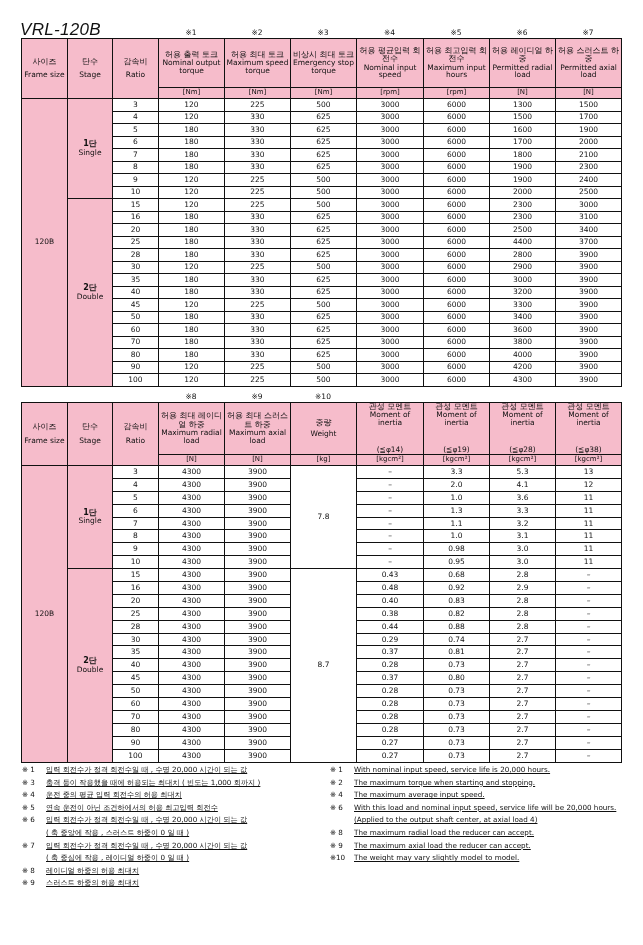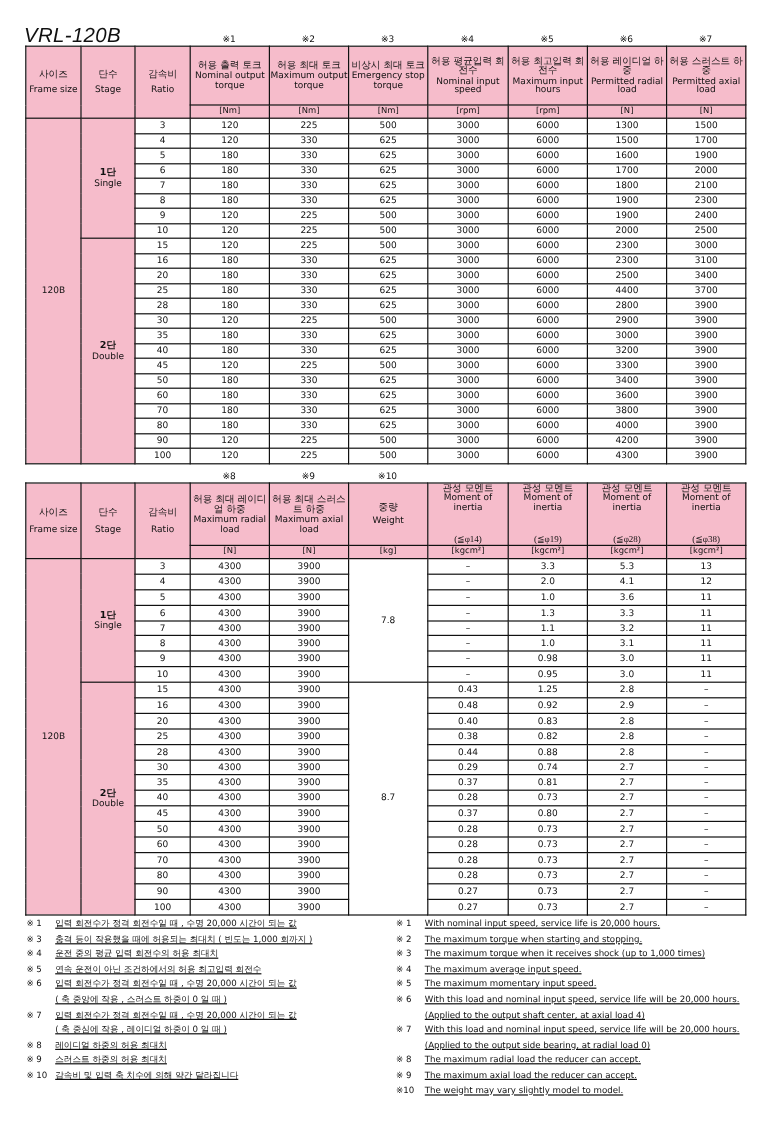--- a/index.html
+++ b/index.html
@@ -24,21 +24,21 @@
     font-size: 7.5px;
   }
   table.spec td, table.spec th {
     border: 1px solid #111; text-align: center; vertical-align: middle;
     font-weight: normal; padding: 0; line-height: 1.05;
   }
   table.spec th { background: #f6bccb; }
   table.spec td.pink { background: #f6bccb; }
   table.spec .hdr-ko { font-size: 8px; display: block; text-align: center; }
   table.spec .hdr-en { font-size: 7.5px; display: block; }
-  table.spec .hdr-sub { font-size: 7.5px; display: block; margin-top: 19px; font-family: Liberation Serif, serif; }
+  table.spec .hdr-sub { font-size: 7.5px; display: block; margin-top: 19px; }
   table.spec tr.units th { height: 11px; font-size: 7px; }
   table.spec tr.data td { height: 12.5px; font-size: 7.5px; }
   table.spec2 tr.data td { height: 12.9px; }
   table.spec tr.head th { height: 49px; }
   table.spec2 tr.head th { height: 47px; }
   .big { font-size: 8px; font-weight: bold; }
   .footnotes {
     position: absolute; top: 764px; font-size: 7.2px; line-height: 12.6px; text-decoration: underline;
   }
   .fn-ko { left: 22px; width: 300px; }
@@ -91,21 +91,21 @@
         <th rowspan="2">
           <span class="hdr-ko" style="margin-bottom:5px">감속비</span>
           <span class="hdr-en" style="margin-top:3px">Ratio</span>
         </th>
         <th>
           <span class="hdr-ko" style="">허용 출력 토크</span>
           <span class="hdr-en" style="">Nominal output torque</span>
         </th>
         <th>
           <span class="hdr-ko" style="">허용 최대 토크</span>
-          <span class="hdr-en" style="">Maximum output torque</span>
+          <span class="hdr-en" style="">Maximum speed torque</span>
         </th>
         <th>
           <span class="hdr-ko" style="">비상시 최대 토크</span>
           <span class="hdr-en" style="">Emergency stop torque</span>
         </th>
         <th>
           <span class="hdr-ko" style="">허용 평균입력 회전수</span>
           <span class="hdr-en" style="">Nominal input speed</span>
         </th>
         <th>
@@ -539,21 +539,21 @@
       <tr class="data">
         <td class="pink" rowspan="15">
           <div class="big">2단</div>
           <div>Double</div>
         </td>
         <td>15</td>
         <td>4300</td>
         <td>3900</td>
         <td rowspan="15">8.7</td>
         <td>0.43</td>
-        <td>1.25</td>
+        <td>0.68</td>
         <td>2.8</td>
         <td>–</td>
       </tr>
       <tr class="data">
         <td>16</td>
         <td>4300</td>
         <td>3900</td>
         <td>0.48</td>
         <td>0.92</td>
         <td>2.9</td>
@@ -683,28 +683,23 @@
     <div class="fn-line"><span class="mark">※ 1</span><span>입력 회전수가 정격 회전수일 때 , 수명 20,000 시간이 되는 값</span></div>
     <div class="fn-line"><span class="mark">※ 3</span><span>충격 등이 작용했을 때에 허용되는 최대치 ( 빈도는 1,000 회까지 )</span></div>
     <div class="fn-line"><span class="mark">※ 4</span><span>운전 중의 평균 입력 회전수의 허용 최대치</span></div>
     <div class="fn-line"><span class="mark">※ 5</span><span>연속 운전이 아닌 조건하에서의 허용 최고입력 회전수</span></div>
     <div class="fn-line"><span class="mark">※ 6</span><span>입력 회전수가 정격 회전수일 때 , 수명 20,000 시간이 되는 값</span></div>
     <div class="fn-line cont">( 축 중앙에 작용 , 스러스트 하중이 0 일 때 )</div>
     <div class="fn-line"><span class="mark">※ 7</span><span>입력 회전수가 정격 회전수일 때 , 수명 20,000 시간이 되는 값</span></div>
     <div class="fn-line cont">( 축 중심에 작용 , 레이디얼 하중이 0 일 때 )</div>
     <div class="fn-line"><span class="mark">※ 8</span><span>레이디얼 하중의 허용 최대치</span></div>
     <div class="fn-line"><span class="mark">※ 9</span><span>스러스트 하중의 허용 최대치</span></div>
-    <div class="fn-line"><span class="mark">※ 10</span><span>감속비 및 입력 축 치수에 의해 약간 달라집니다</span></div>
   </div>
 <div class="footnotes fn-en" id="fnen">
     <div class="fn-line"><span class="mark">※ 1</span><span>With nominal input speed, service life is 20,000 hours.</span></div>
     <div class="fn-line"><span class="mark">※ 2</span><span>The maximum torque when starting and stopping.</span></div>
-    <div class="fn-line"><span class="mark">※ 3</span><span>The maximum torque when it receives shock (up to 1,000 times)</span></div>
     <div class="fn-line"><span class="mark">※ 4</span><span>The maximum average input speed.</span></div>
-    <div class="fn-line"><span class="mark">※ 5</span><span>The maximum momentary input speed.</span></div>
     <div class="fn-line"><span class="mark">※ 6</span><span>With this load and nominal input speed, service life will be 20,000 hours.</span></div>
     <div class="fn-line cont">(Applied to the output shaft center, at axial load 4)</div>
-    <div class="fn-line"><span class="mark">※ 7</span><span>With this load and nominal input speed, service life will be 20,000 hours.</span></div>
-    <div class="fn-line cont">(Applied to the output side bearing, at radial load 0)</div>
     <div class="fn-line"><span class="mark">※ 8</span><span>The maximum radial load the reducer can accept.</span></div>
     <div class="fn-line"><span class="mark">※ 9</span><span>The maximum axial load the reducer can accept.</span></div>
     <div class="fn-line"><span class="mark">※10</span><span>The weight may vary slightly model to model.</span></div>
   </div>
 
 </body></html>

